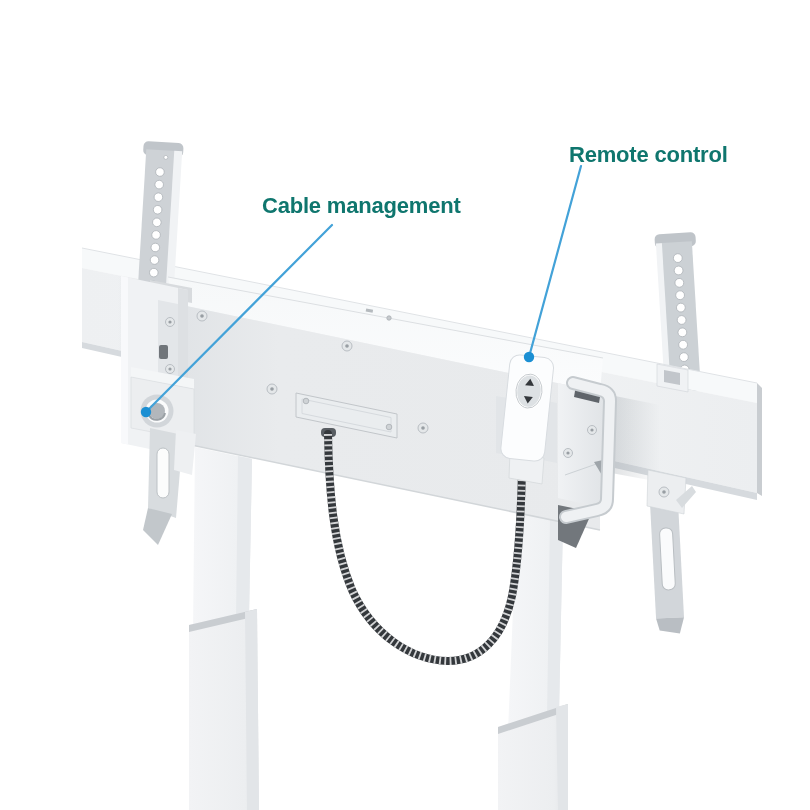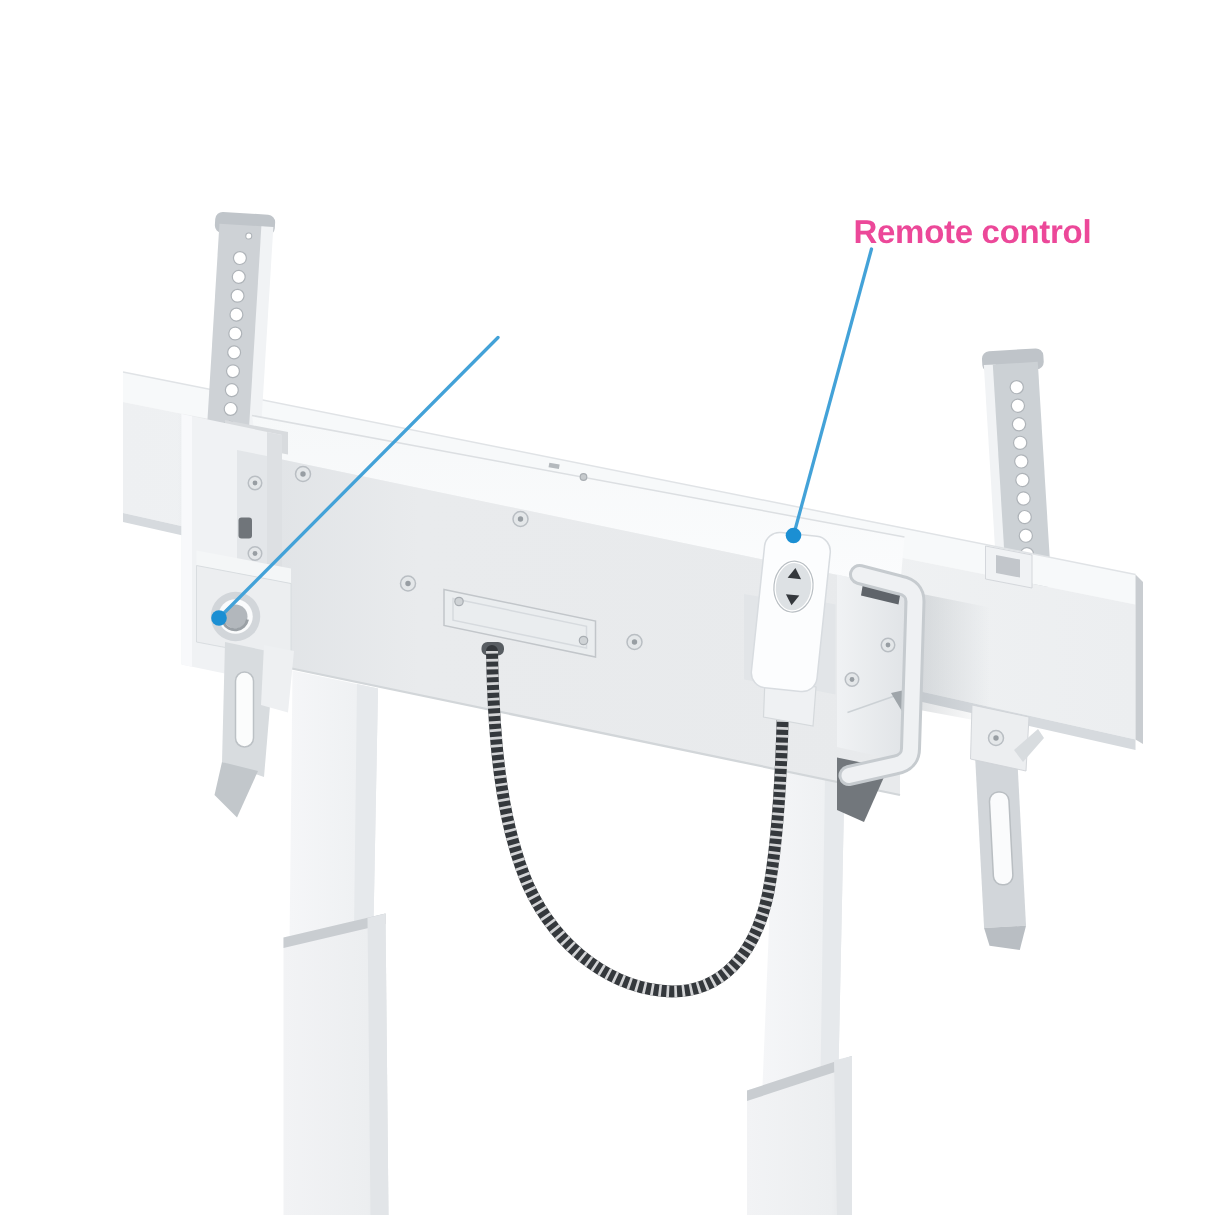--- a/index.html
+++ b/index.html
@@ -1,20 +1,20 @@
 <!DOCTYPE html>
 <html><head>
 <meta charset="utf-8">
 <style>
   html,body{margin:0;padding:0;background:#ffffff;}
   #stage{position:relative;width:810px;height:810px;background:#ffffff;overflow:hidden;
          font-family:"Liberation Sans",sans-serif;}
   #scene{position:absolute;left:0;top:0;}
   .callout-label{position:absolute;font-weight:700;font-size:22px;line-height:24px;
-                 color:#ec4899;white-space:nowrap;letter-spacing:-0.2px;}
+                 color:#0f766e;white-space:nowrap;letter-spacing:-0.2px;}
 </style>
 </head>
 <body>
 
 <div id="stage">
 
 <svg id="scene" width="810" height="810" viewBox="0 0 810 810">
   <defs>
     <linearGradient id="gBarFront" x1="0" y1="0" x2="1" y2="0">
       <stop offset="0" stop-color="#eef0f2"></stop>
@@ -238,15 +238,16 @@
   </g>
 
   <g>
     <line x1="332" y1="225" x2="146" y2="412" stroke-width="2.2" stroke-linecap="round" stroke="#43a2d8"></line>
     <line x1="581" y1="166" x2="529" y2="357" stroke-width="2.2" stroke-linecap="round" stroke="#43a2d8"></line>
     <circle cx="146" cy="412" r="5.2" fill="#1b8fd3"></circle>
     <circle cx="529" cy="357" r="5.2" fill="#1b8fd3"></circle>
   </g>
 </svg>
 
+<div class="callout-label" style="left:262px;top:194px;">Cable management</div>
 <div class="callout-label" style="left:569px;top:143px;">Remote control</div>
 
 </div>
 
 </body></html>

